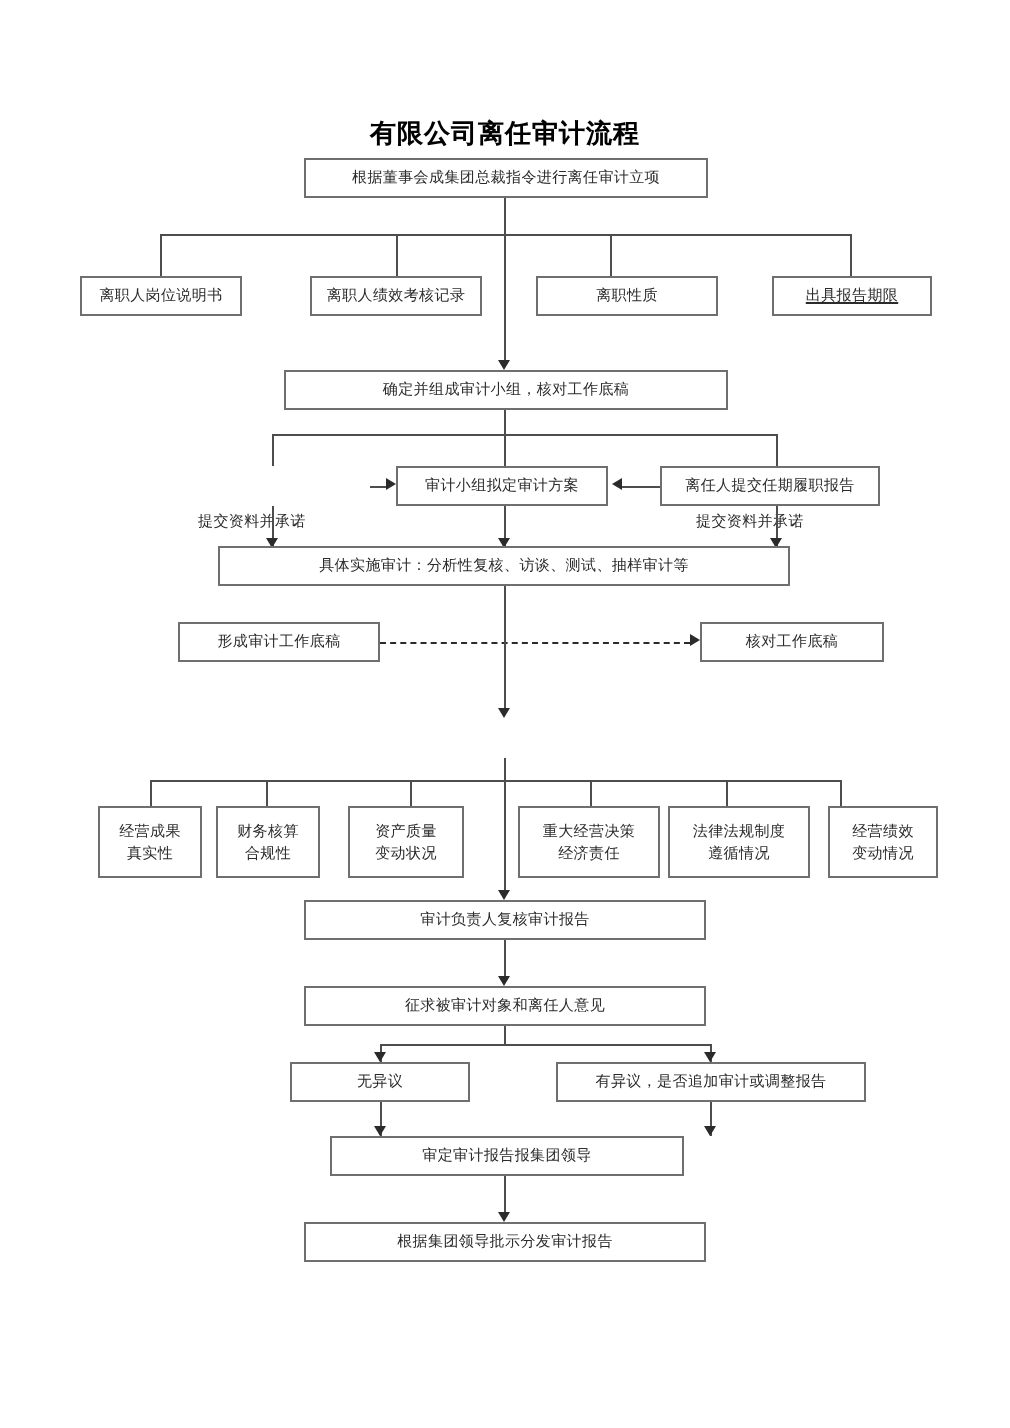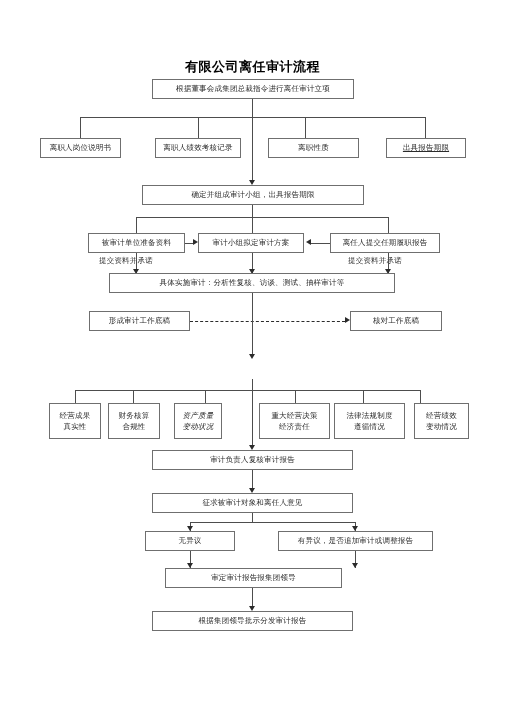--- a/index.html
+++ b/index.html
@@ -118,32 +118,29 @@
     <span>离职性质</span>
   </div>
   <div class="node" style="left:386px; top:138px; width:80px; height:20px;text-decoration:underline;">
     <span>出具报告期限</span>
   </div>
 
   <div class="ln v" style="left:252px; top:99px; height:81px;"></div>
   <div class="arrow-d" style="left:249px; top:180px;"></div>
 
   <div class="node" style="left:142px; top:185px; width:222px; height:20px;">
-    <span>确定并组成审计小组，出具报告期限</span>
+    <span>确定并组成审计小组，核对工作底稿</span>
   </div>
 
   <div class="ln v" style="left:252px; top:205px; height:12px;"></div>
   <div class="ln h" style="left:136px; top:217px; width:252px;"></div>
   <div class="ln v" style="left:136px; top:217px; height:16px;"></div>
   <div class="ln v" style="left:252px; top:217px; height:16px;"></div>
   <div class="ln v" style="left:388px; top:217px; height:16px;"></div>
 
-  <div class="node" style="left:88px; top:233px; width:97px; height:20px;">
-    <span>被审计单位准备资料</span>
-  </div>
   <div class="node" style="left:198px; top:233px; width:106px; height:20px;">
     <span>审计小组拟定审计方案</span>
   </div>
   <div class="node" style="left:330px; top:233px; width:110px; height:20px;">
     <span>离任人提交任期履职报告</span>
   </div>
 
   <div class="ln h" style="left:185px; top:243px; width:8px;"></div>
   <div class="arrow-r" style="left:193px; top:239px;"></div>
   <div class="ln h" style="left:311px; top:243px; width:19px;"></div>
@@ -188,21 +185,21 @@
   <div class="ln v" style="left:420px; top:390px; height:13px;"></div>
 
   <div class="node two-line" style="left:49px; top:403px; width:52px; height:36px;">
     <span class="l1">经营成果</span>
     <span class="l2">真实性</span>
   </div>
   <div class="node two-line" style="left:108px; top:403px; width:52px; height:36px;">
     <span class="l1">财务核算</span>
     <span class="l2">合规性</span>
   </div>
-  <div class="node two-line" style="left:174px; top:403px; width:48px; height:36px;font-style:italic;">
+  <div class="node two-line" style="left:174px; top:403px; width:58px; height:36px;">
     <span class="l1">资产质量</span>
     <span class="l2">变动状况</span>
   </div>
   <div class="node two-line" style="left:259px; top:403px; width:71px; height:36px;">
     <span class="l1">重大经营决策</span>
     <span class="l2">经济责任</span>
   </div>
   <div class="node two-line" style="left:334px; top:403px; width:71px; height:36px;">
     <span class="l1">法律法规制度</span>
     <span class="l2">遵循情况</span>

